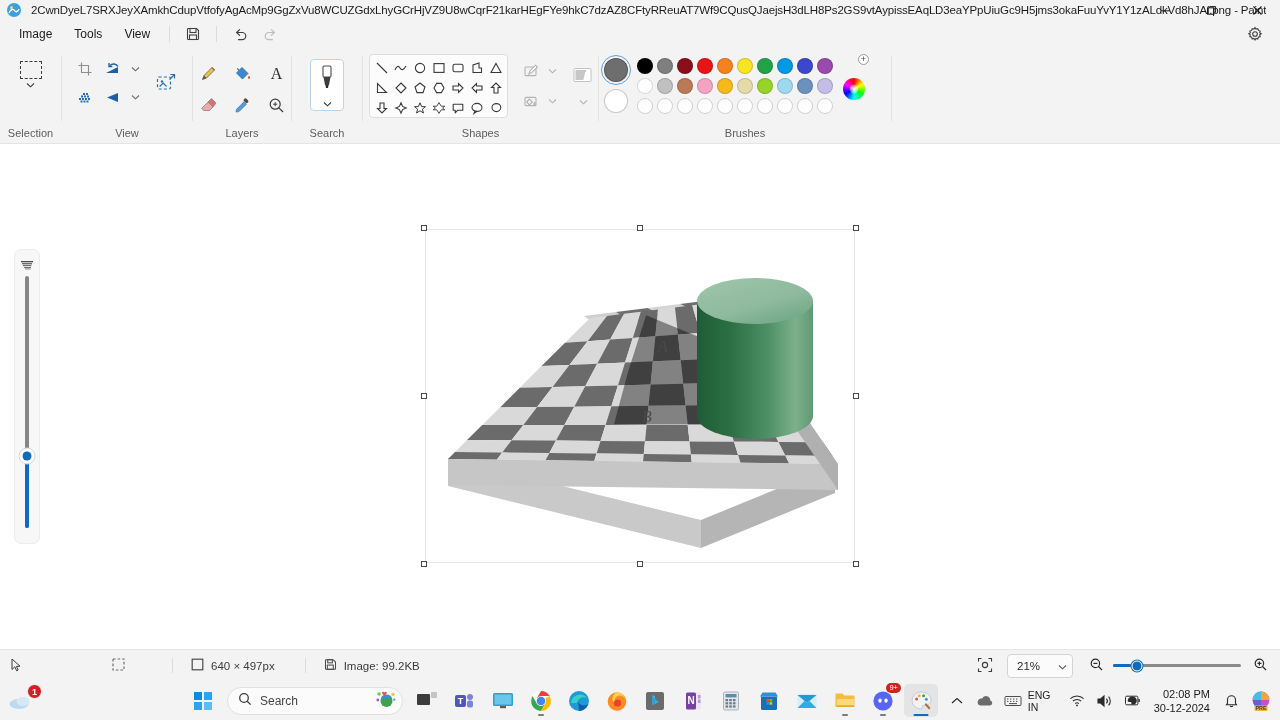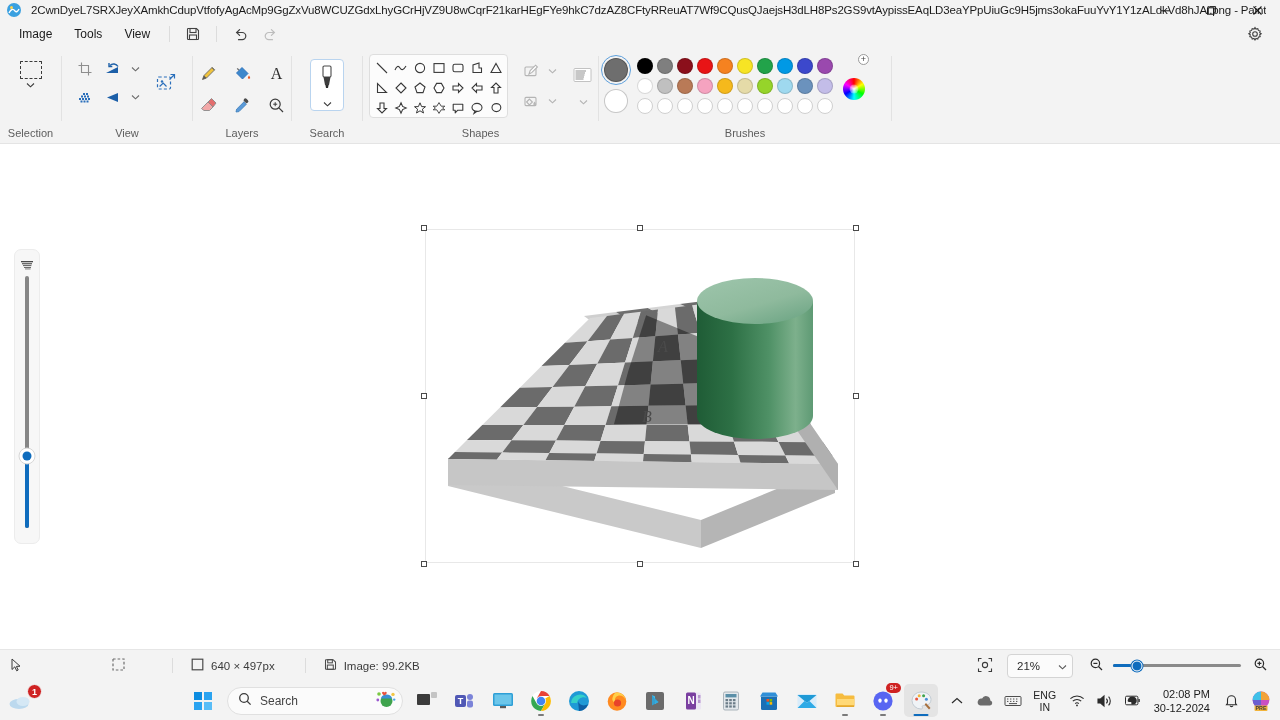--- a/index.html
+++ b/index.html
@@ -223,21 +223,21 @@
   .tb-app.active .dot { width: 15px; background: #0f6cbd; }
   .searchbox {
     width: 176px; height: 28px; border-radius: 14px; background: #fbfbfb;
     border: 1px solid #e0e0e0; display: flex; align-items: center; padding: 0 6px 0 10px;
     gap: 8px; margin: 0 3px;
   }
   .search-text { font-size: 12px; color: #444; flex: 1; }
   .tray { position: absolute; right: 4px; top: 0; height: 39px; display: flex; align-items: center; gap: 2px; }
   .tray-btn { width: 26px; height: 32px; display: flex; align-items: center; justify-content: center;
               border-radius: 4px; color: #353535; }
-  .lang { width: 34px; text-align: center; font-size: 10.5px; line-height: 12px; color: #242424; }
+  .lang { width: 34px; text-align: left; font-size: 10.5px; line-height: 12px; color: #242424; }
   .clock { text-align: right; font-size: 11px; line-height: 14px; color: #1b1b1b; padding: 0 6px; }
 </style>
 </head>
 <body>
 
 <div class="app">
 
   <div class="titlebar">
     <span class="tb-icon">
       <svg viewBox="0 0 16 16" width="16" height="16">

